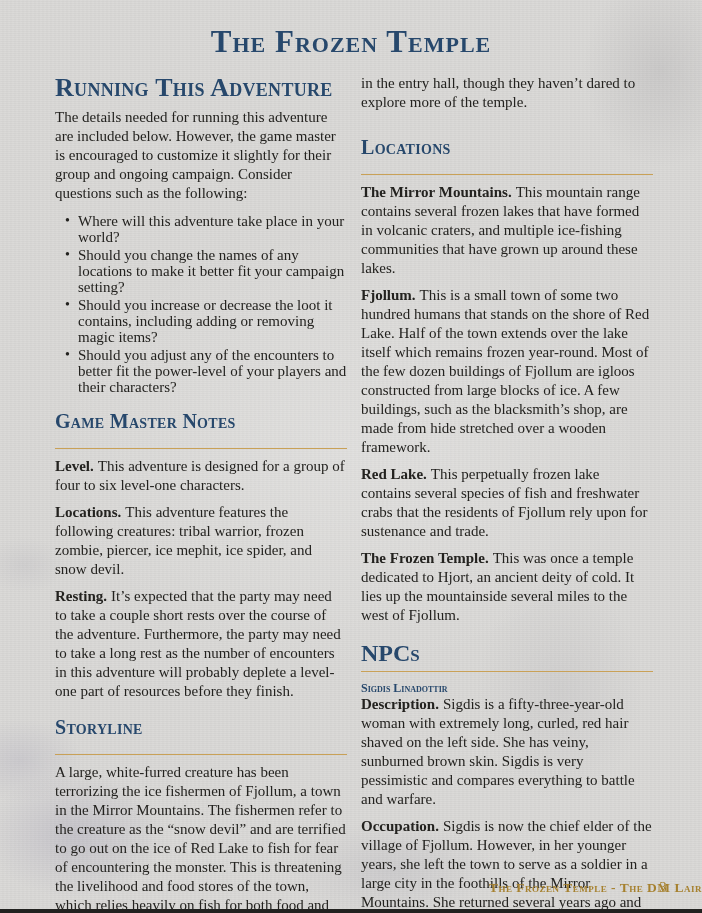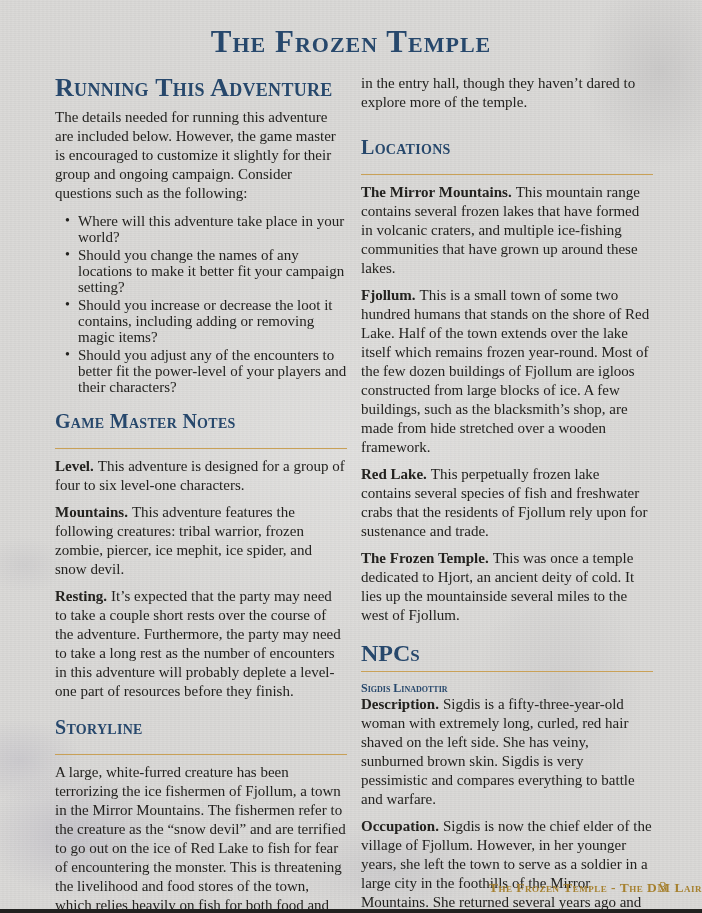--- a/index.html
+++ b/index.html
@@ -78,21 +78,21 @@
     <p class="body">The details needed for running this adventure are included below. However, the game master is encouraged to customize it slightly for their group and ongoing campaign. Consider questions such as the following:</p>
     <ul class="bullets">
       <li>Where will this adventure take place in your world?</li>
       <li>Should you change the names of any locations to make it better fit your campaign setting?</li>
       <li>Should you increase or decrease the loot it contains, including adding or removing magic items?</li>
       <li>Should you adjust any of the encounters to better fit the power-level of your players and their characters?</li>
     </ul>
 
     <h3 class="h-section">Game Master Notes</h3>
     <p class="body"><span class="lead">Level.</span><span>This adventure is designed for a group of four to six level-one characters.</span></p>
-    <p class="body"><span class="lead">Mountains.</span><span>This adventure features the following creatures: tribal warrior, frozen zombie, piercer, ice mephit, ice spider, and snow devil.</span></p>
+    <p class="body"><span class="lead">Locations.</span><span>This adventure features the following creatures: tribal warrior, frozen zombie, piercer, ice mephit, ice spider, and snow devil.</span></p>
     <p class="body"><span class="lead">Resting.</span><span>It’s expected that the party may need to take a couple short rests over the course of the adventure. Furthermore, the party may need to take a long rest as the number of encounters in this adventure will probably deplete a level-one part of resources before they finish.</span></p>
 
     <h3 class="h-section">Storyline</h3>
     <p class="body">A large, white-furred creature has been terrorizing the ice fishermen of Fjollum, a town in the Mirror Mountains. The fishermen refer to the creature as the “snow devil” and are terrified to go out on the ice of Red Lake to fish for fear of encountering the monster. This is threatening the livelihood and food stores of the town, which relies heavily on fish for both food and trade. Consequently, the leader of the community, Sigdis Linadottir, has put out word to the surrounding region that the town is looking for help getting rid of the snow devil.</p>
 
   </div>
 
   <div class="col col-right">
     <p class="body">in the entry hall, though they haven’t dared to explore more of the temple.</p>
 

